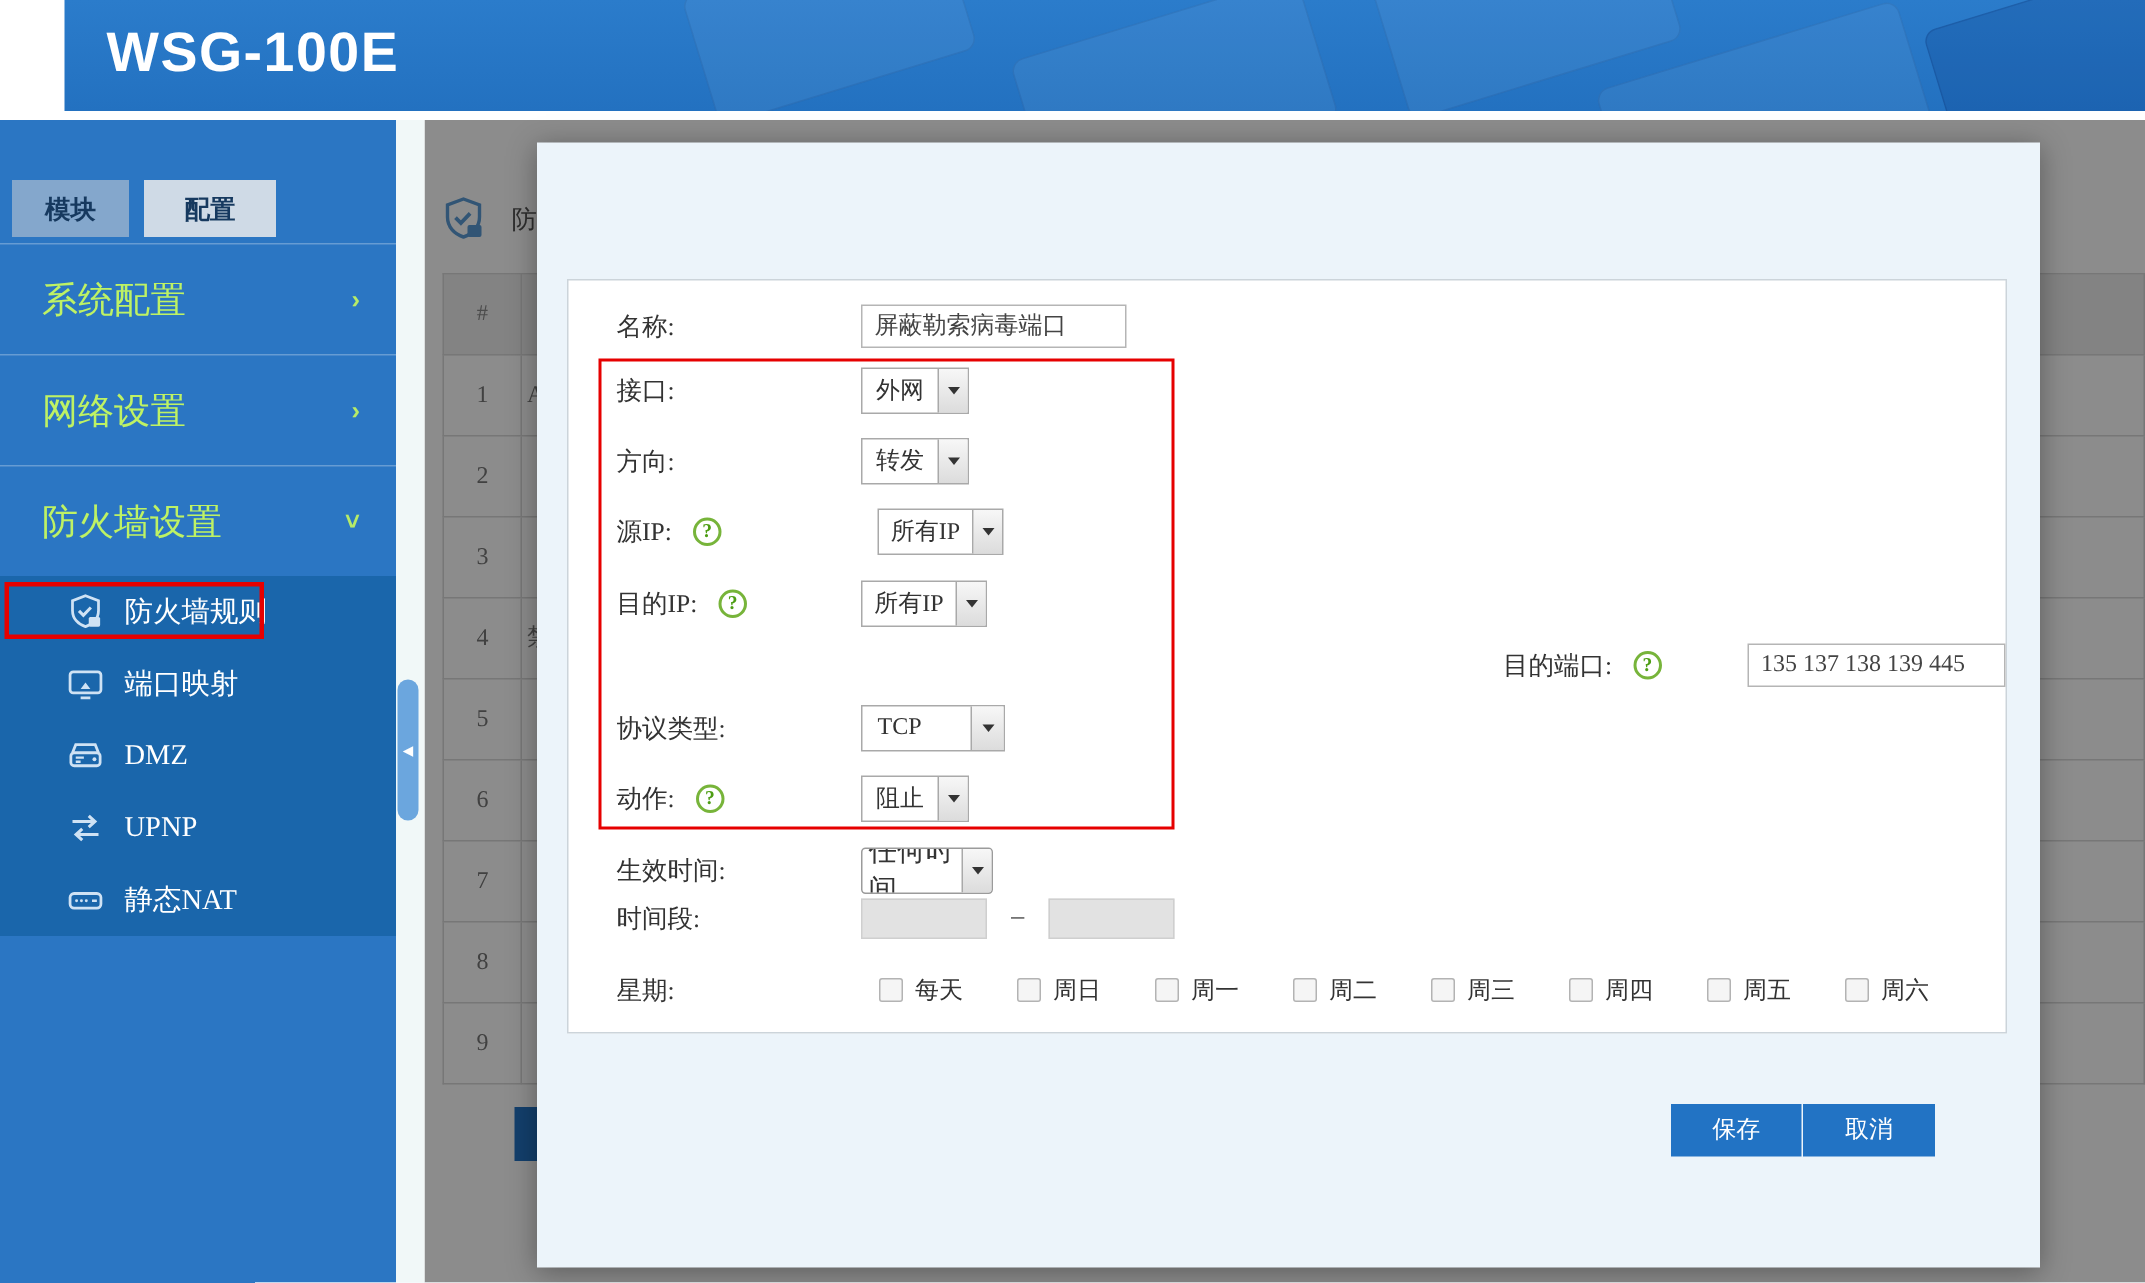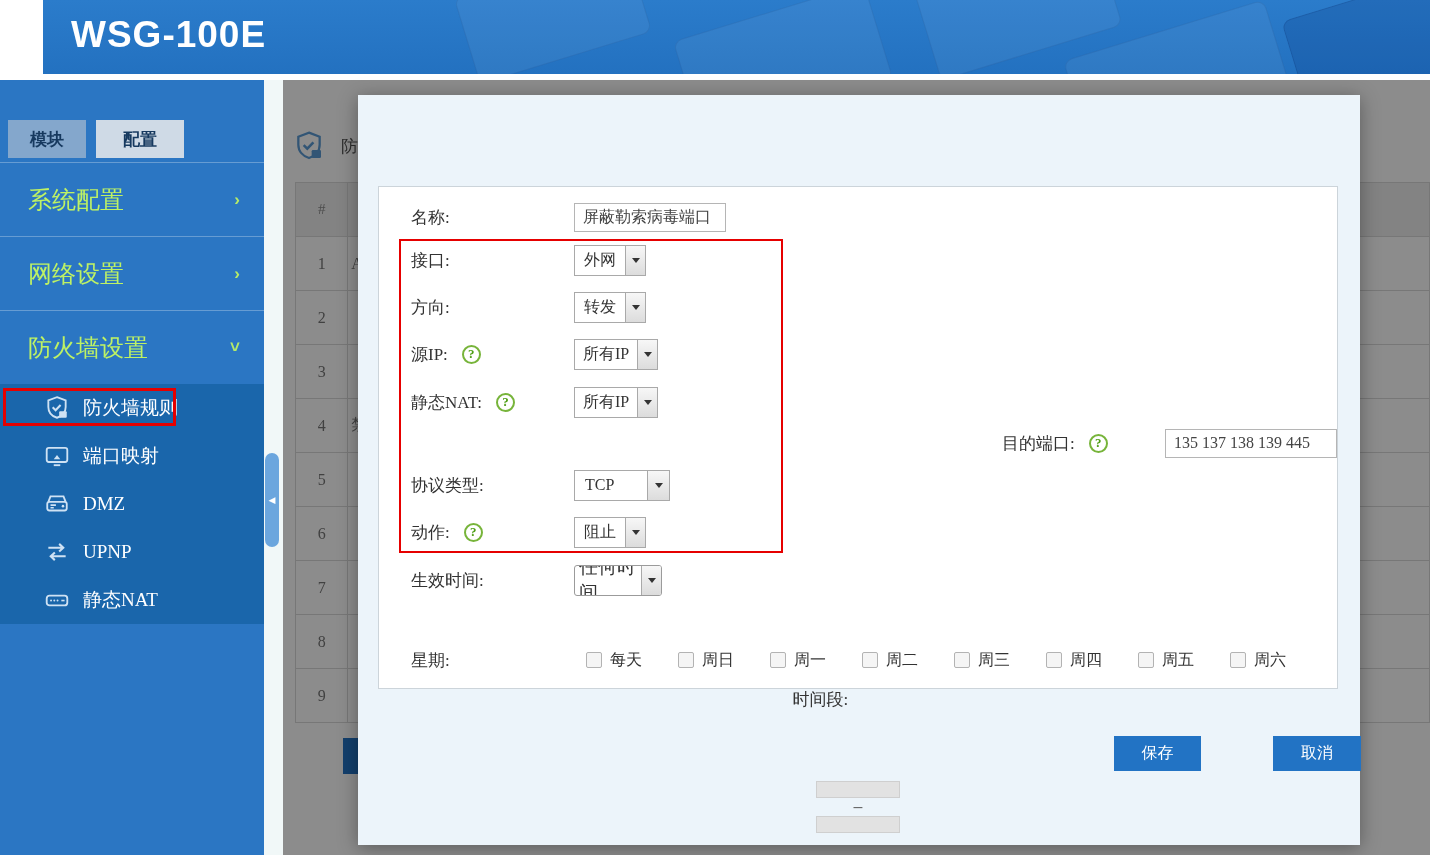--- a/index.html
+++ b/index.html
@@ -80,21 +80,21 @@
   .dash { margin:0 16px; color:#666; font-size:16px; }
   .wk { display:flex; align-items:center; margin-right:24px; gap:8px;padding-left:12px; }
   .wk input[type=checkbox] { width:16px; height:16px; appearance:none; background:#f5f5f5;
     border:1px solid #b3b3b3; border-radius:2px; }
   .wk .wklabel { font-family:"Liberation Serif", serif; font-size:16px; color:#333; }
   .red-box-form { position:absolute; left:41px; top:144px; width:384px; height:314px;
     border:2px solid #e60000; pointer-events:none; z-index:6; }
   .modal-btn { position:absolute; top:641px; height:35px; background:#2273c4; border:none; color:#fff;
     font-size:16px; font-family:"Liberation Serif", serif; cursor:pointer; }
   .btn-save { left:756px; width:87px; }
-  .btn-cancel { left:915px; width:88px; }
+  .btn-cancel { left:844px; width:88px; }
 </style>
 </head>
 <body>
 
 <div class="app-header">
   <div class="key" style="left:420px; top:-30px; width:180px; height:90px;"></div>
   <div class="key" style="left:640px; top:10px; width:200px; height:100px;"></div>
   <div class="key" style="left:880px; top:-40px; width:190px; height:95px;"></div>
   <div class="key" style="left:1030px; top:28px; width:210px; height:100px;"></div>
   <div class="key dark" style="left:1250px; top:-10px; width:200px; height:110px;"></div>
@@ -265,21 +265,21 @@
   <button class="add-btn"></button>
 </div>
 <div class="dim-overlay"></div>
 
 <div class="modal">
 
   <div class="modal-panel">
 
     <div class="frow" style="top:15px;">
       <span class="lbl">名称:</span>
-      <input class="tinput" style="width: 152px;" value="屏蔽勒索病毒端口">
+      <input class="tinput" style="width: 177px;" value="屏蔽勒索病毒端口">
     </div>
 
     <div class="frow" style="top:58px;">
       <span class="lbl">接口:</span>
       <span class="combo">
         <span class="ctxt" style="width:50px;">外网</span>
         <span class="cbtn">
             <span class="tri"></span>
           </span>
       </span>
@@ -288,36 +288,36 @@
     <div class="frow" style="top:105px;">
       <span class="lbl">方向:</span>
       <span class="combo">
         <span class="ctxt" style="width:50px;">转发</span>
         <span class="cbtn">
             <span class="tri"></span>
           </span>
       </span>
     </div>
 
-    <div class="frow" style="top:152px;">
+    <div class="frow" style="top:152px;gap:11px;">
       <span class="lbl">
         <span>源IP:</span>
         <span class="help">?</span>
       </span>
       <span class="combo">
         <span class="ctxt" style="width:62px;">所有IP</span>
         <span class="cbtn">
             <span class="tri"></span>
           </span>
       </span>
     </div>
 
     <div class="frow" style="top:200px;">
       <span class="lbl">
-        <span>静态NAT:</span>
+        <span>目的IP:</span>
         <span class="help">?</span>
       </span>
       <span class="combo">
         <span class="ctxt" style="width:62px;">所有IP</span>
         <span class="cbtn">
             <span class="tri"></span>
           </span>
       </span>
     </div>
 
@@ -355,21 +355,21 @@
     <div class="frow" style="top:378px;">
       <span class="lbl">生效时间:</span>
       <span class="combo rounded">
         <span class="ctxt" style="width:66px; font-size:19px;">任何时间</span>
         <span class="cbtn">
             <span class="tri"></span>
           </span>
       </span>
     </div>
 
-    <div class="frow" style="top:431px;flex-direction:column;">
+    <div class="frow" style="top:410px;">
       <span class="lbl">时间段:</span>
       <input class="dis-input" disabled="" value="" style="">
       <span class="dash">–</span>
       <input class="dis-input" disabled="" value="" style="">
     </div>
 
     <div class="frow" style="top:458px;">
       <span class="lbl">星期:</span>
       <span class="wk">
           <input type="checkbox" disabled="" style="">

